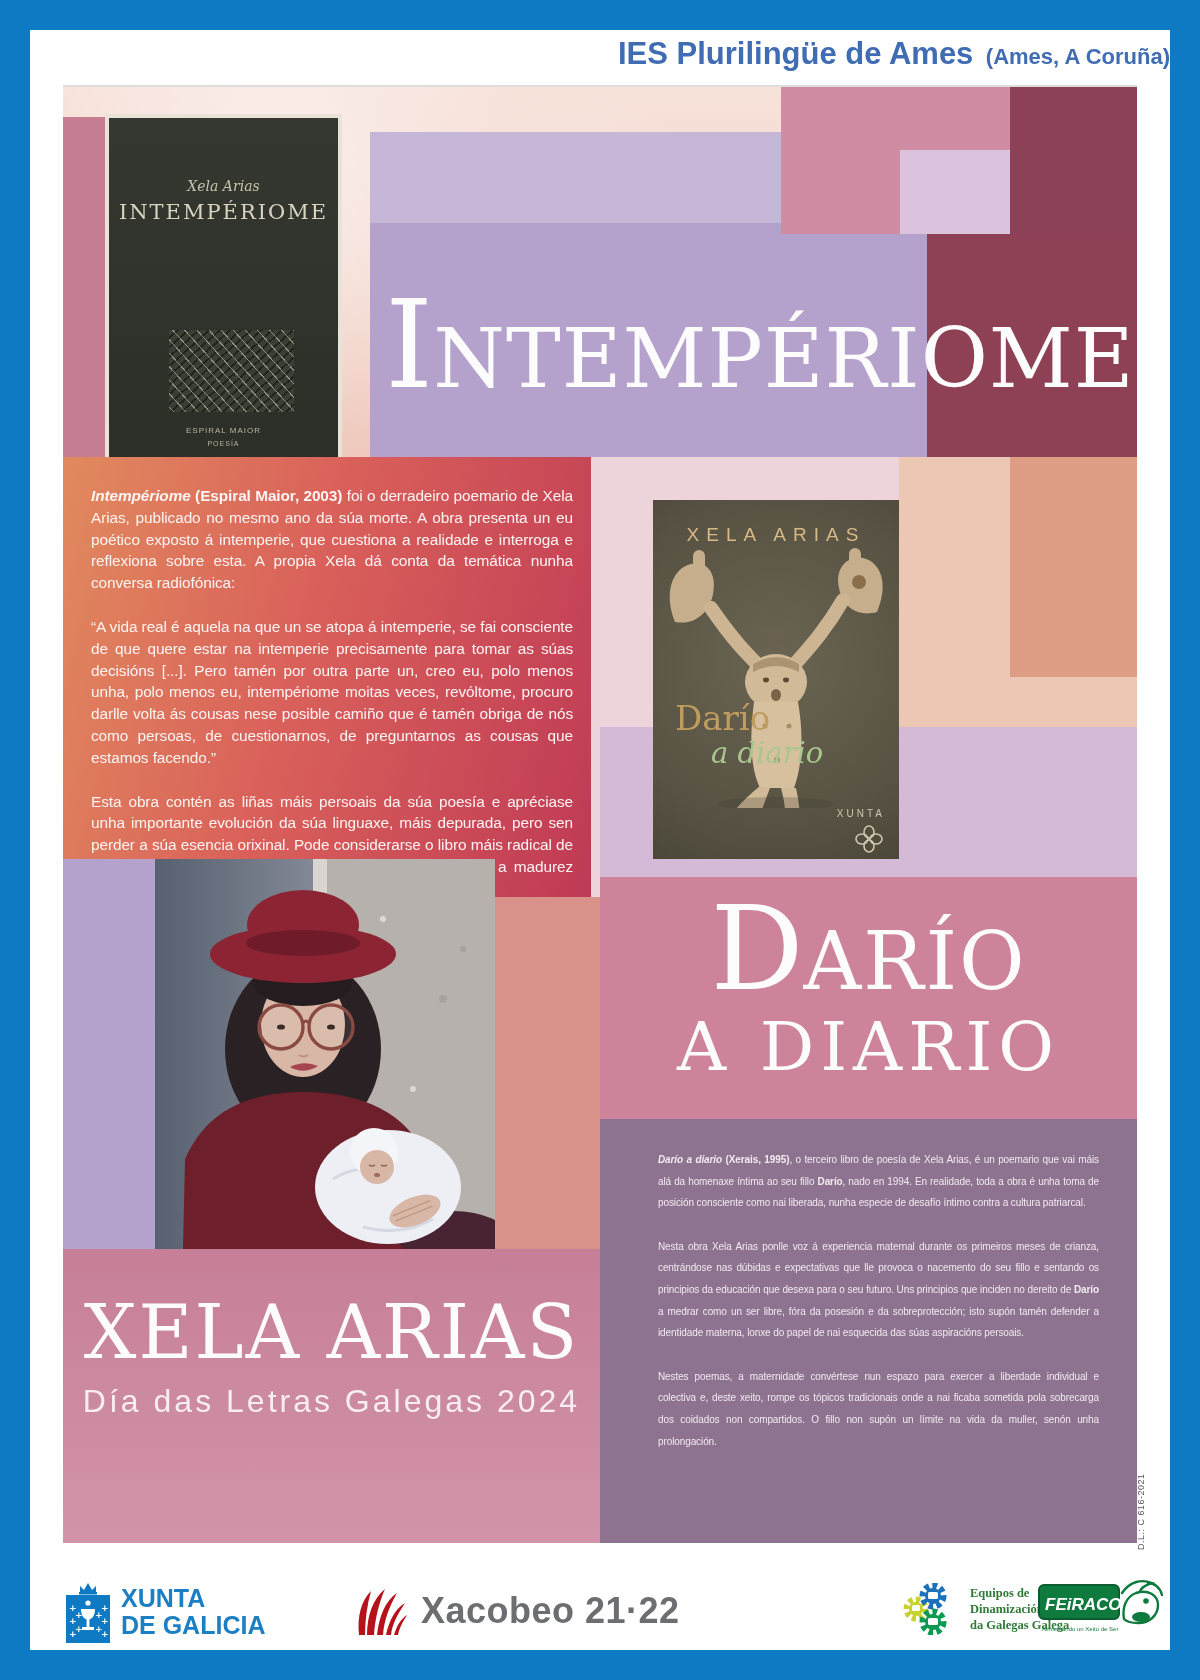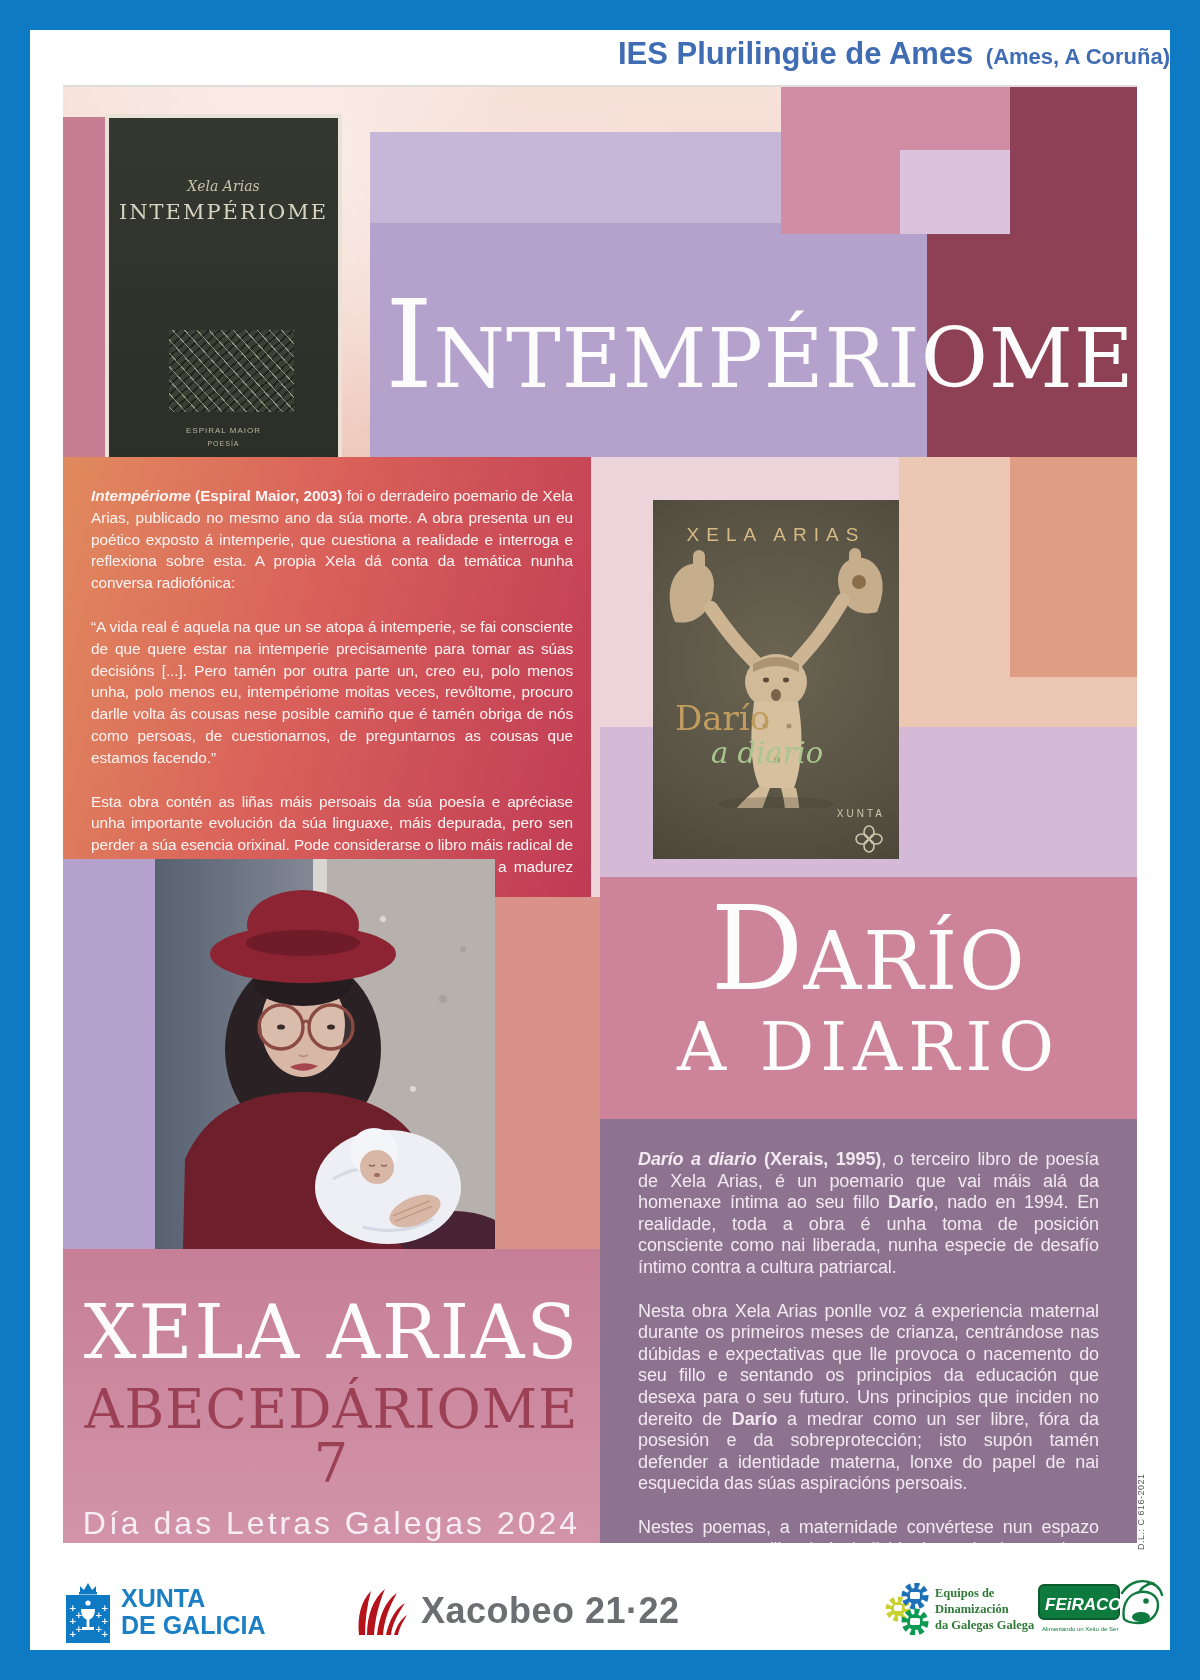--- a/index.html
+++ b/index.html
@@ -46,21 +46,21 @@
   .title1 .init{font-size:122px;line-height:1;}
   .title1 .rest{font-size:82px;line-height:1;letter-spacing:1px;}
   .title2-line1{display:flex;align-items:baseline;color:#fdfcfd;margin-top:14px;}
   .title2-line1 .init{font-size:116px;line-height:1;}
   .title2-line1 .rest{font-size:80px;line-height:1;letter-spacing:2px;}
   .title2-line2{color:#fdfcfd;font-size:68px;line-height:1;letter-spacing:6px;margin-top:6px;}
   
   .body-text{color:#fdf3f2;font-size:15.4px;line-height:21.8px;text-align:justify;
              letter-spacing:-0.1px;}
   .body-text p{margin:0 0 22px 0;}
-  .purple-block .body-text{color:#f2e9f0;font-size:18px;line-height:21.6px;}
+  .purple-block .body-text{color:#f2e9f0;font-size:10px;line-height:21.6px;margin-left:20px;}
   .bi{font-weight:bold;font-style:italic;}
   .b{font-weight:bold;}
   
   .book1{left:42px;top:27px;width:237px;height:343px;box-sizing:border-box;
      background:linear-gradient(180deg,#343830,#2b2f27);border:4px solid #e9e3d7;
      border-bottom:none;text-align:center;}
   .book1 .author{margin-top:60px;font-style:italic;font-size:14px;color:#c8c3ac;
      font-family:"DejaVu Serif",serif;}
   .book1 .btitle{margin-top:6px;font-size:21px;letter-spacing:2px;color:#d8d4c0;
      font-family:"DejaVu Serif",serif;}
@@ -93,21 +93,21 @@
   .abeced{margin-top:14px;font-size:54px;letter-spacing:1px;color:#9c4155;line-height:1;}
   .dia-letras{margin-top:16px;font-size:32px;letter-spacing:3px;color:#f7edf2;
      font-weight:300;line-height:1;}
   
   .footer{position:absolute;left:33px;top:1513px;width:1107px;height:105px;background:#fff;}
   .flogo{position:absolute;display:flex;align-items:center;}
   .xunta{left:2px;top:38px;gap:10px;}
   .xunta-text{color:#1c7fc4;font-weight:bold;font-size:25px;line-height:1.08;}
   .xacobeo{left:290px;top:40px;gap:12px;}
   .xacobeo-text{color:#6d6e71;font-weight:bold;font-size:36px;letter-spacing:0.5px;}
-  .edlg{left:822px;top:40px;gap:4px;}
+  .edlg{left:840px;top:40px;gap:21px;}
   .edlg-text{color:#2e7a36;font-weight:bold;font-size:12.5px;line-height:1.3;
      font-family:"Liberation Serif",serif;}
   .feiraco{left:975px;top:36px;}
   
   .dl{position:absolute;left:1106px;top:1365px;height:155px;
      writing-mode:vertical-rl;transform:rotate(180deg);
      font-size:9px;color:#555;letter-spacing:0.5px;}
 </style>
 </head>
 <body>
@@ -245,21 +245,20 @@
     <div class="blk purple-block">
       <div class="body-text">
         <p><span class="bi">Darío a diario</span><span class="b"> (Xerais, 1995)</span><span>, o terceiro libro de poesía de Xela Arias, é un poemario que vai máis alá da homenaxe íntima ao seu fillo </span><span class="b">Darío</span><span>, nado en 1994. En realidade, toda a obra é unha toma de posición consciente como nai liberada, nunha especie de desafío íntimo contra a cultura patriarcal.</span></p>
         <p><span>Nesta obra Xela Arias ponlle voz á experiencia maternal durante os primeiros meses de crianza, centrándose nas dúbidas e expectativas que lle provoca o nacemento do seu fillo e sentando os principios da educación que desexa para o seu futuro. Uns principios que inciden no dereito de </span><span class="b">Darío</span><span> a medrar como un ser libre, fóra da posesión e da sobreprotección; isto supón tamén defender a identidade materna, lonxe do papel de nai esquecida das súas aspiracións persoais.</span></p>
         <p>Nestes poemas, a maternidade convértese nun espazo para exercer a liberdade individual e colectiva e, deste xeito, rompe os tópicos tradicionais onde a nai ficaba sometida pola sobrecarga dos coidados non compartidos. O fillo non supón un límite na vida da muller, senón unha prolongación.</p>
       </div>
     </div>
 
     <div class="blk pink-bottom">
       <div class="xela-name serif">XELA ARIAS</div>
-      <div class="abeced serif">ABECEDÁRIOME 7</div>
       <div class="dia-letras">Día das Letras Galegas 2024</div>
     </div>
   </div>
 
   <div class="footer">
 
     <div class="flogo xunta">
       <svg width="46" height="62" viewBox="0 0 46 62">
         <rect x="1" y="14" width="44" height="48" fill="#0e7ac4"></rect>
         <path d="M15,13 L15,5 L19,9 L23,2 L27,9 L31,5 L31,13 Z" fill="#0e7ac4"></path>

